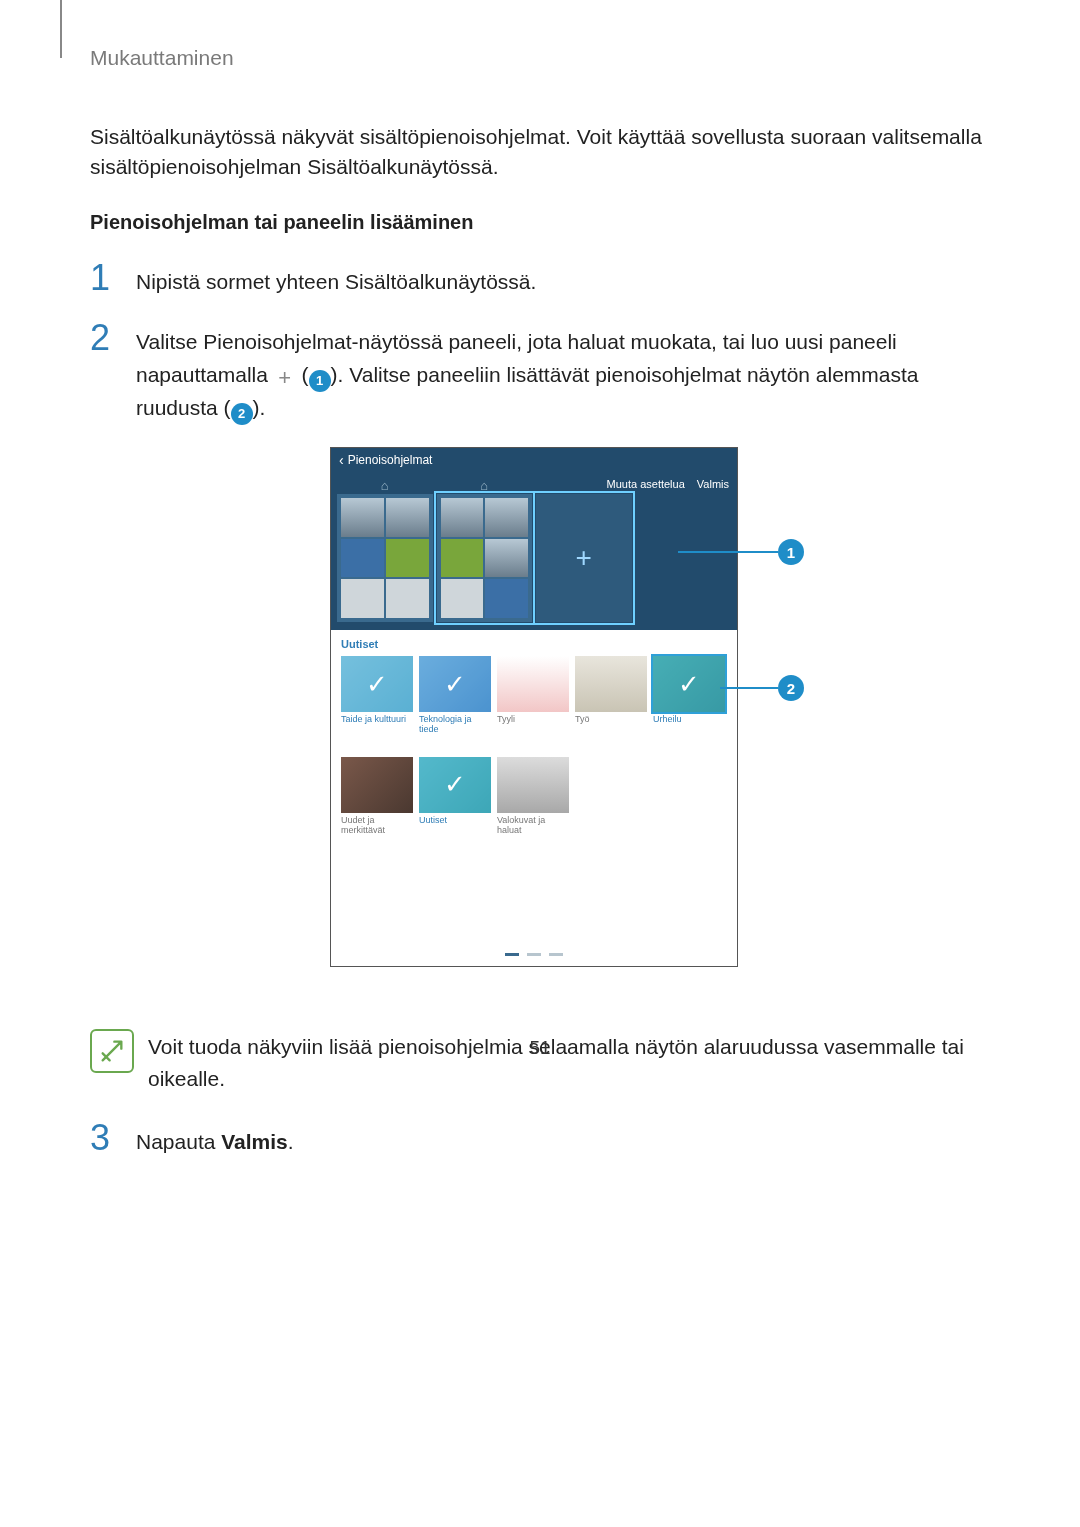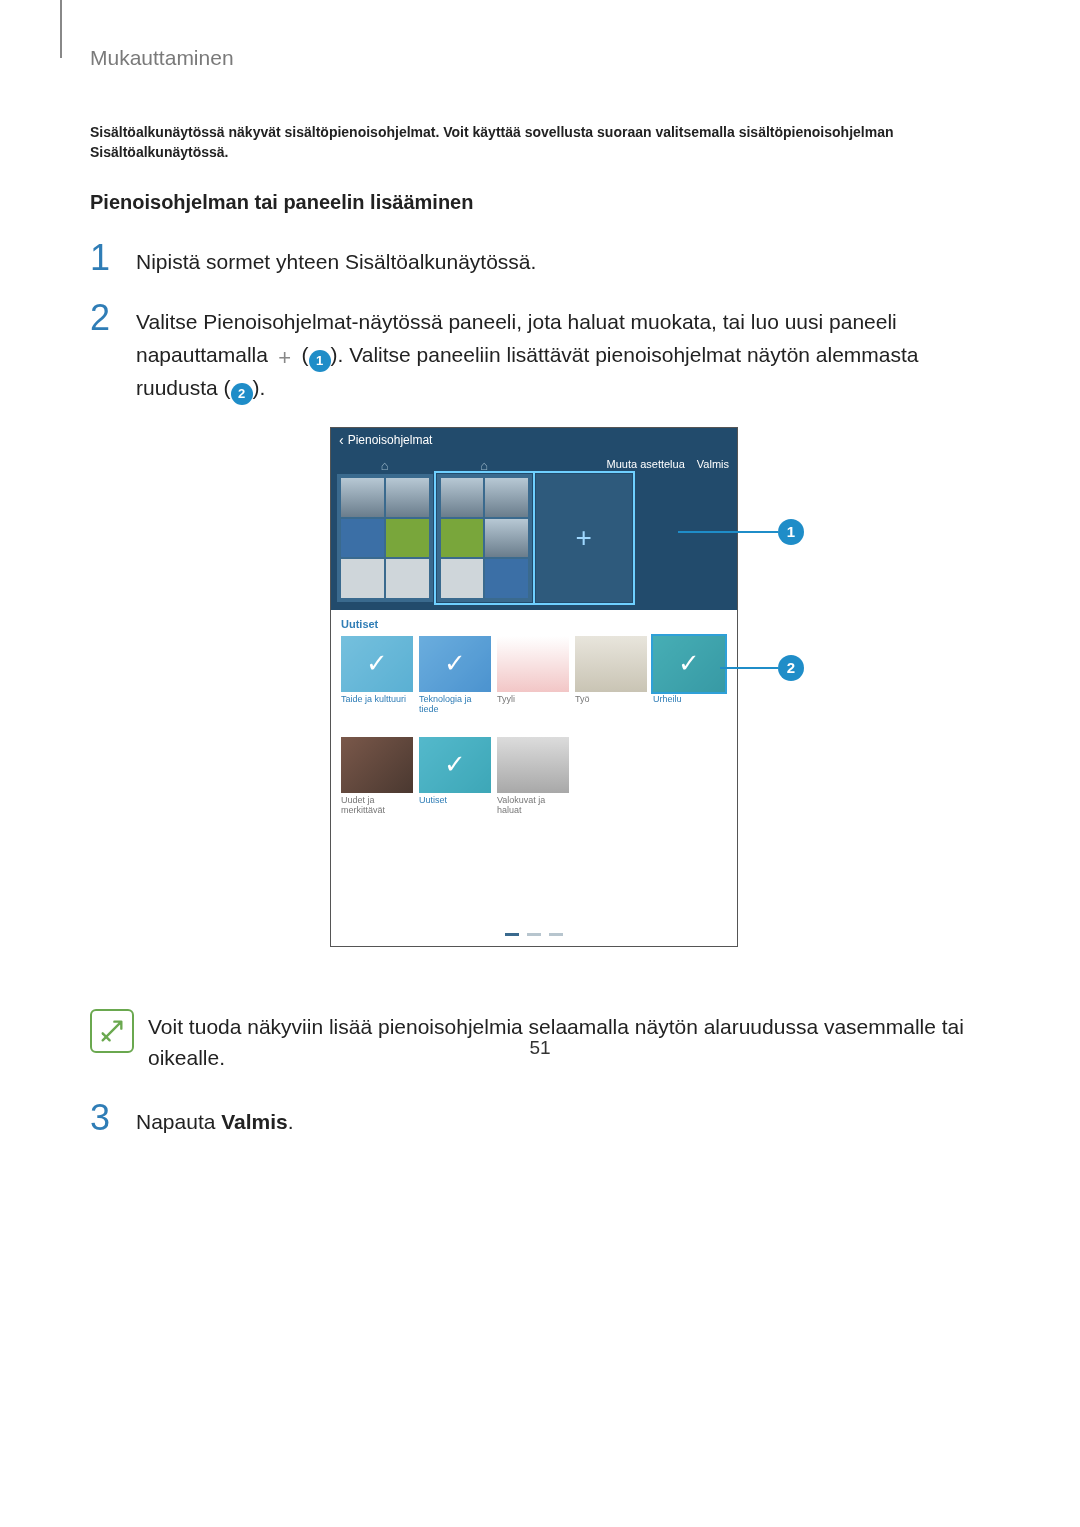--- a/index.html
+++ b/index.html
@@ -1,21 +1,21 @@
 <!DOCTYPE html>
 <html><head>
 <meta charset="utf-8">
 <style>
   * { box-sizing: border-box; margin: 0; padding: 0; }
   html, body { width: 1080px; height: 1527px; background: #fff; font-family: "Segoe UI", Arial, sans-serif; color: #222; }
   .page { position: relative; width: 1080px; height: 1095px; padding: 40px 90px 0 90px; }
   .side-rule { position: absolute; left: 60px; top: 0; width: 2px; height: 58px; background: #888; }
   .breadcrumb { color: #7a7a7a; font-size: 21px; margin-top: 6px; margin-bottom: 52px; }
   h1.title { color: #2f7db6; font-size: 35px; font-weight: 600; margin-bottom: 18px; }
-  p.lead { font-size: 14px; line-height: 1.45; margin-bottom: 28px; font-weight: bold; }
+  p.lead { font-size: 21px; line-height: 1.45; margin-bottom: 28px; }
   h2.sub { font-size: 20px; font-weight: 700; margin-bottom: 26px; }
   .step { display: flex; align-items: flex-start; gap: 18px; margin-bottom: 22px; }
   .step-num { color: #2f7db6; font-size: 36px; font-weight: 400; line-height: 1; min-width: 28px; }
   .step-body { font-size: 21px; line-height: 1.55; padding-top: 6px; }
   .inline-plus { display: inline-flex; align-items: center; justify-content: center; width: 22px; height: 22px; color: #888; font-size: 22px; font-weight: 300; vertical-align: -3px; }
   .num-badge { display: inline-flex; align-items: center; justify-content: center; width: 22px; height: 22px; border-radius: 50%; background: #1f8dc8; color: #fff; font-size: 13px; font-weight: 700; vertical-align: -3px; }
   .figure-wrap { position: relative; width: 100%; height: 560px; margin-top: 6px; margin-bottom: 22px; }
   .device { position: absolute; left: 240px; top: 0; width: 408px; height: 520px; border: 1px solid #555; background: #fff; }
   .dev-header { height: 24px; background: #224b6c; display: flex; align-items: center; justify-content: space-between; padding: 0 8px; color: #fff; font-size: 12px; }
   .dev-header .back { display: flex; align-items: center; gap: 4px; }

